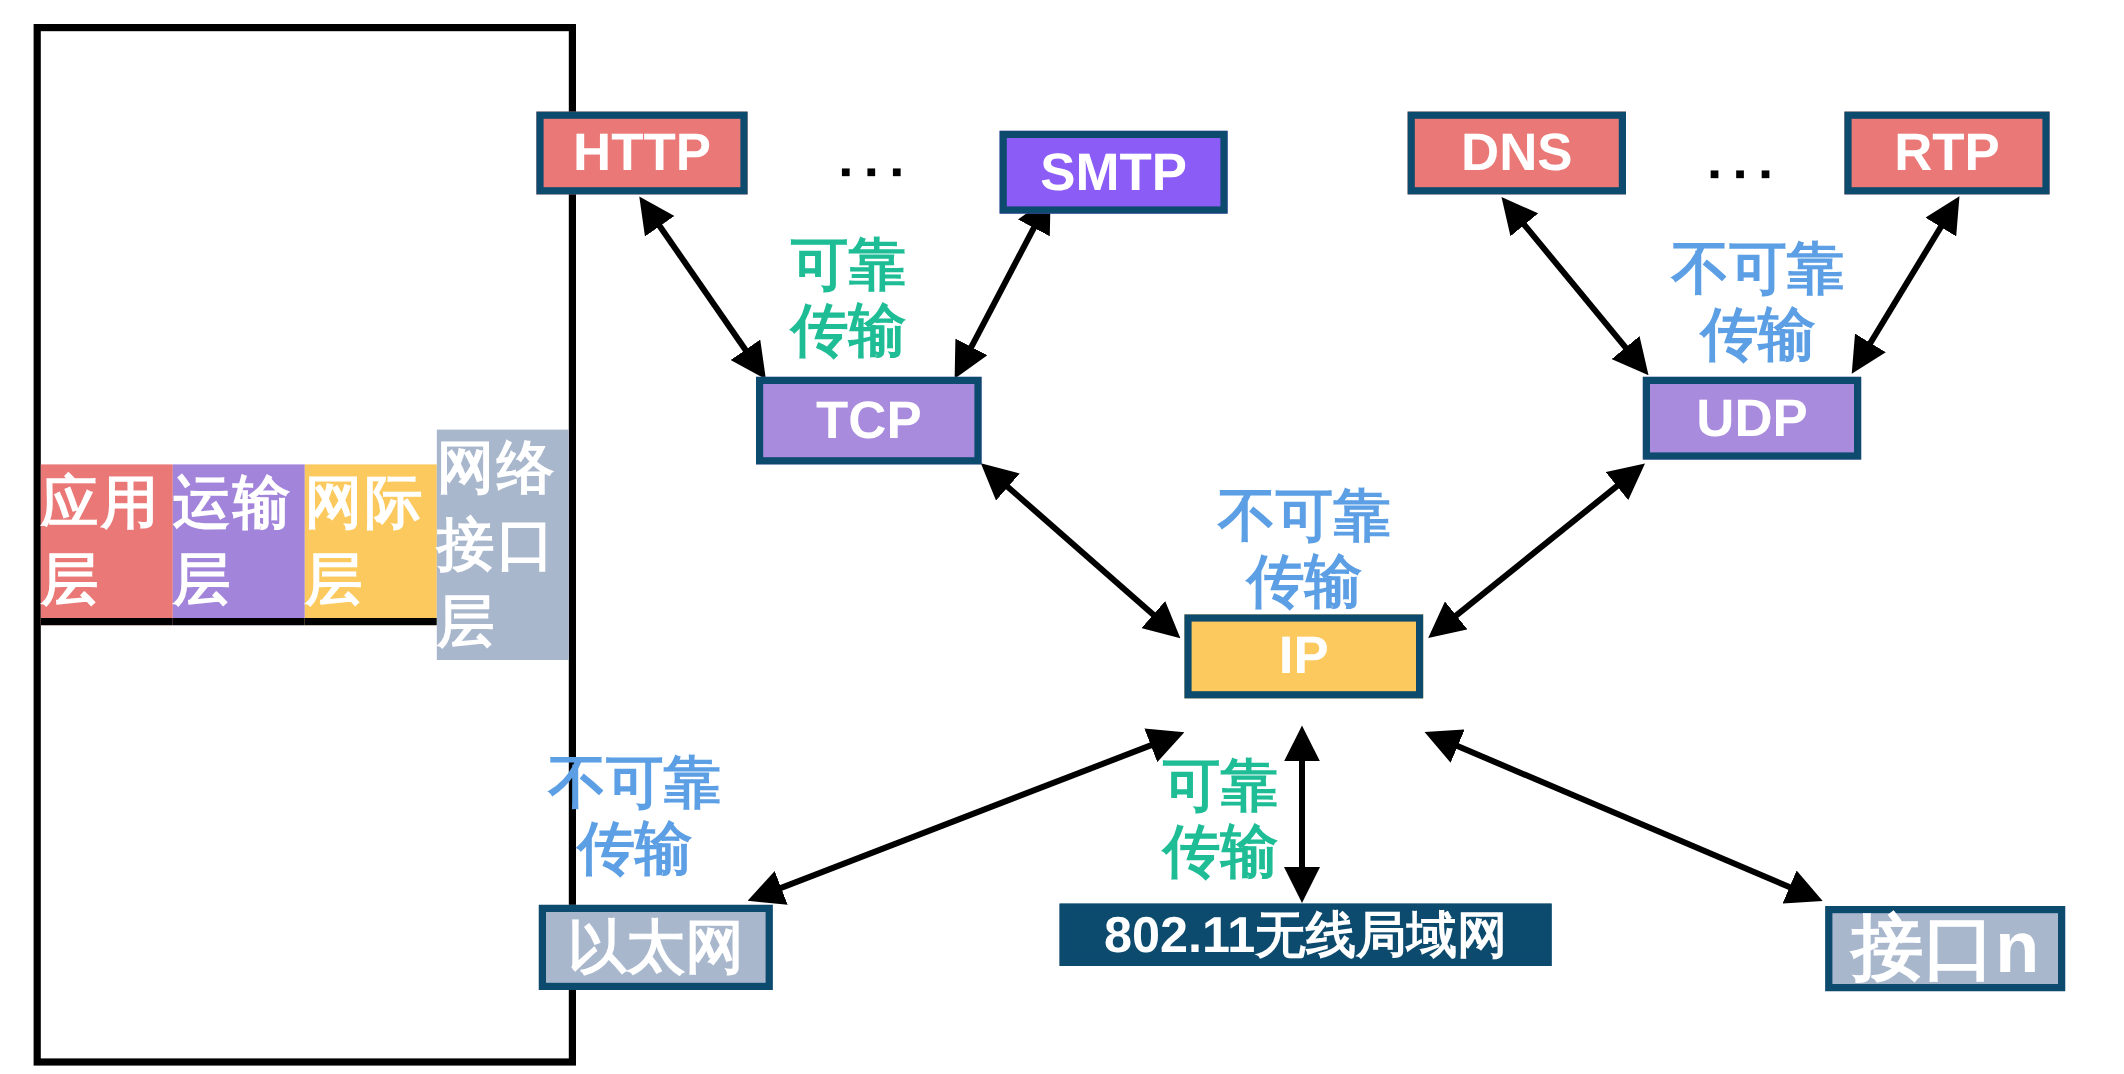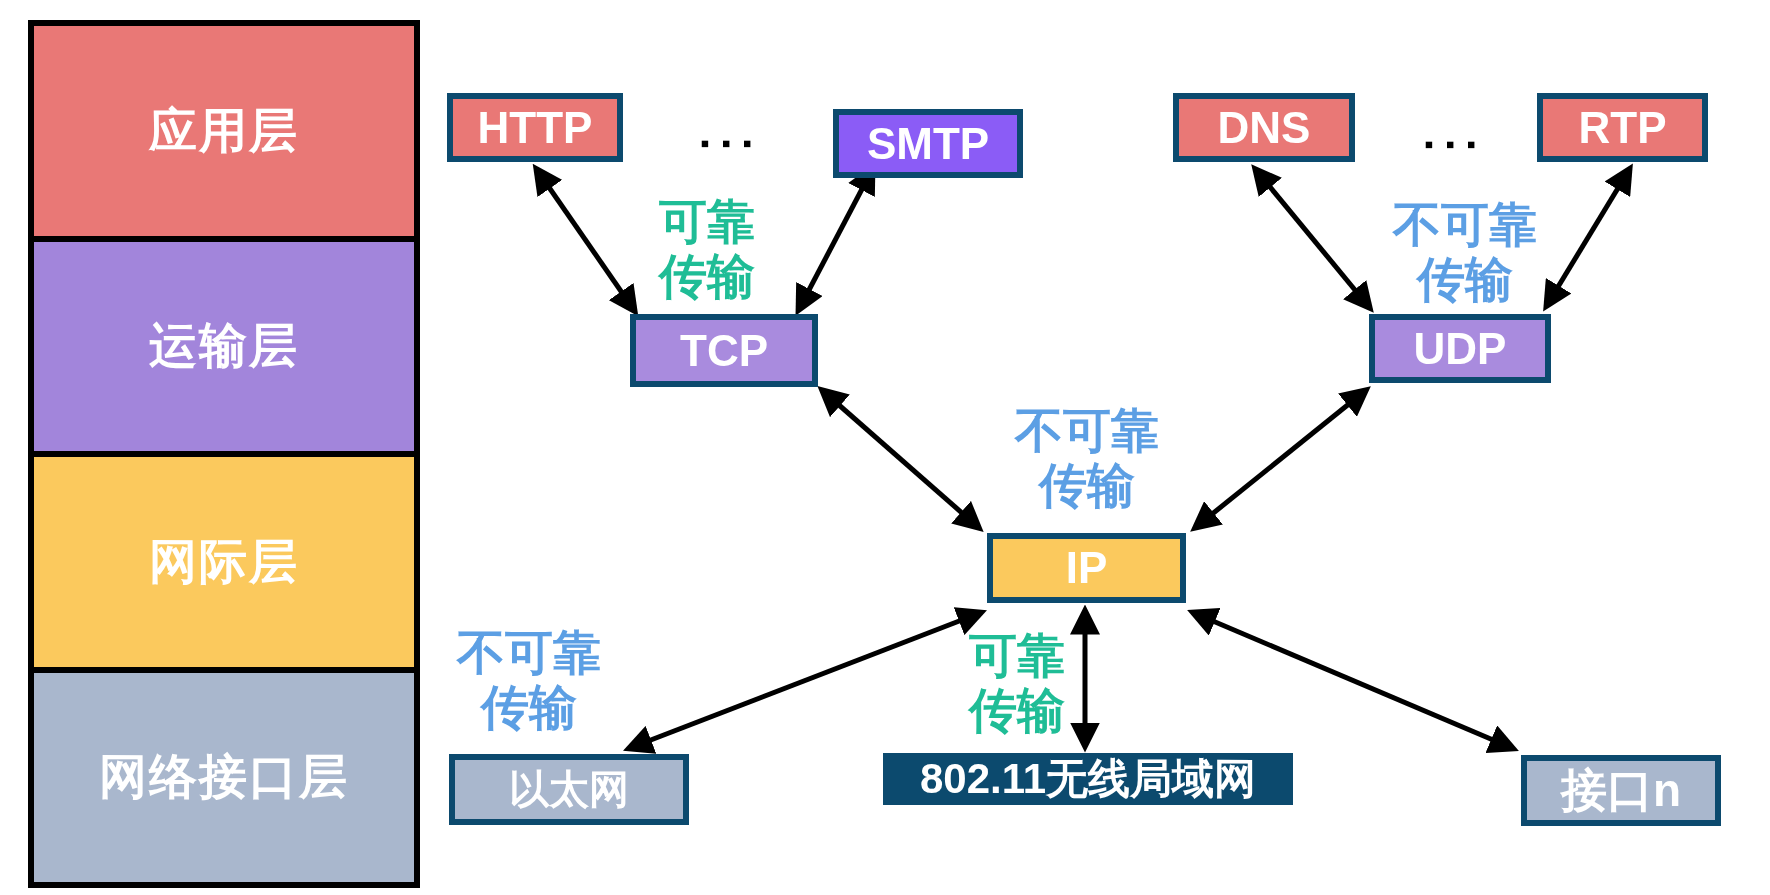--- a/index.html
+++ b/index.html
@@ -5,23 +5,23 @@
   html,body{margin:0;padding:0;background:#ffffff;}
   .canvas{
     position:relative;
     width:1770px;height:895px;
     background:#ffffff;
     font-family:"Liberation Sans", sans-serif;
     overflow:hidden;
   }
   
   .stack{
-    position:absolute;left:28px;top:20px;width:392px;height:868px;
+    position:absolute;left:28px;top:20px;width:452px;height:868px;
     border:6px solid #000;box-sizing:border-box;
-    display:flex;flex-direction:column;
+    display:flex;flex-direction:row;align-items:center;
   }
   .layer{
     flex:1;display:flex;align-items:center;justify-content:center;
     border-bottom:6px solid #000;
     color:#fff;font-weight:bold;font-size:48px;letter-spacing:2px;
   }
   .layer:last-child{border-bottom:none;}
   
   .pbox{
     position:absolute;box-sizing:border-box;
@@ -75,25 +75,25 @@
   </div>
 
   <div class="pbox" style="left: 447px; top: 93px; width: 176px; height: 69px; background-color: rgb(233, 120, 118);">HTTP</div>
   <div class="pbox" style="left: 812px; top: 109px; width: 190px; height: 69px; background-color: #8b5cf6; margin-left: 21px;">SMTP</div>
   <div class="pbox" style="left: 1173px; top: 93px; width: 182px; height: 69px; background-color: rgb(233, 120, 118);">DNS</div>
   <div class="pbox" style="left: 1537px; top: 93px; width: 171px; height: 69px; background-color: rgb(233, 120, 118);">RTP</div>
 
   <div class="pbox" style="left: 630px; top: 314px; width: 188px; height: 73px; background-color: rgb(169, 139, 222);">TCP</div>
   <div class="pbox" style="left: 1357px; top: 314px; width: 182px; height: 69px; background-color: rgb(169, 139, 222); margin-left: 12px;">UDP</div>
 
-  <div class="pbox" style="left: 987px; top: 533px; width: 199px; height: 70px; background-color: rgb(251, 201, 93);">IP</div>
+  <div class="pbox" style="left: 987px; top: 512px; width: 199px; height: 70px; background-color: rgb(251, 201, 93);">IP</div>
 
-  <div class="pbox" style="left: 449px; top: 754px; width: 240px; height: 71px; font-size: 40px; background-color: rgb(169, 183, 205);">以太网</div>
+  <div class="pbox" style="left: 449px; top: 754px; width: 195px; height: 71px; font-size: 49px; background-color: rgb(169, 183, 205);">以太网</div>
   <div class="pbox" style="left: 883px; top: 753px; width: 410px; height: 52px; font-size: 42px; background-color: #0c4a6e;">802.11无线局域网</div>
-  <div class="pbox" style="left: 1521px; top: 755px; width: 200px; height: 71px; font-size: 46px; background-color: rgb(169, 183, 205);">接口n</div>
+  <div class="pbox" style="left: 1521px; top: 755px; width: 200px; height: 71px; font-size: 60px; background-color: rgb(169, 183, 205);">接口n</div>
 
   <div class="dots" style="left:732px;top:128px;">▪▪▪</div>
   <div class="dots" style="left:1456px;top:129px;">▪▪▪</div>
 
   <div class="edge-label" style="left: 707px; top: 194px; color: rgb(31, 189, 150);">
     <span>可靠</span>
     <span>传输</span>
   </div>
   <div class="edge-label" style="left: 1465px; top: 197px; color: rgb(92, 159, 228);">
     <span>不可靠</span>

